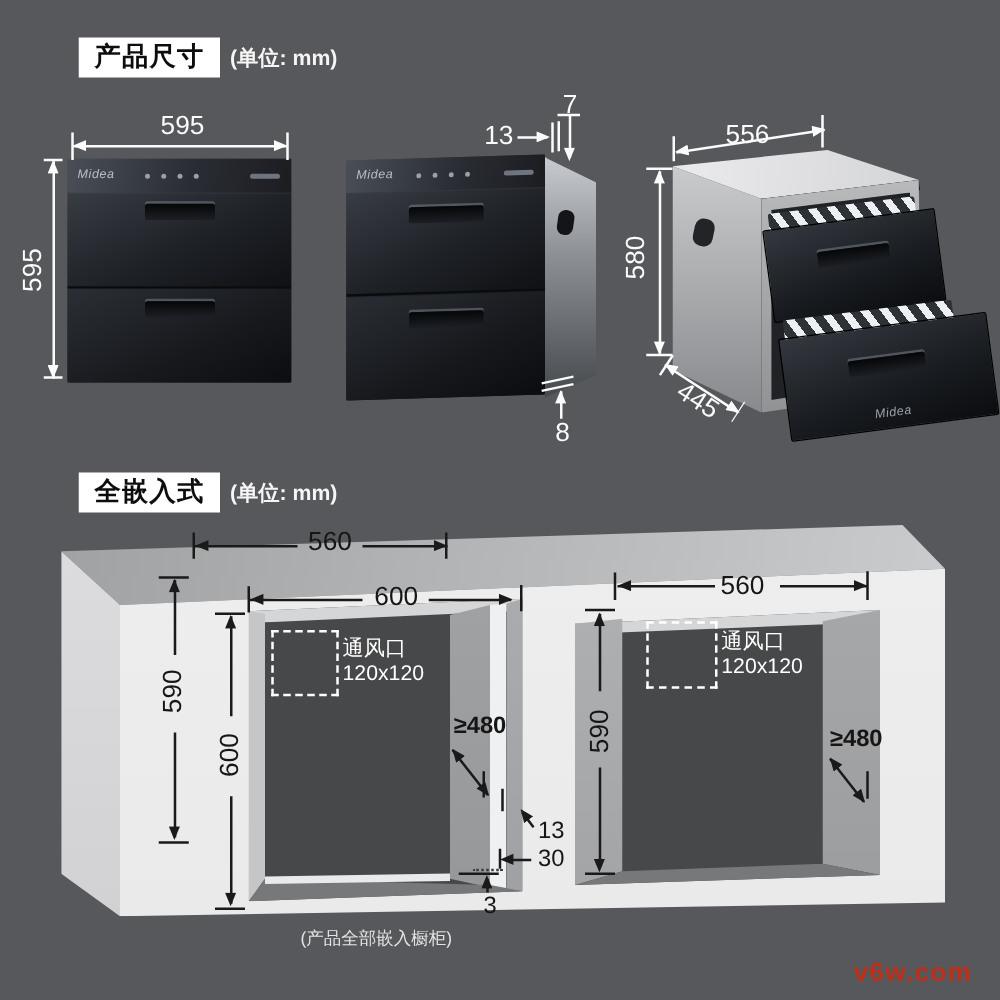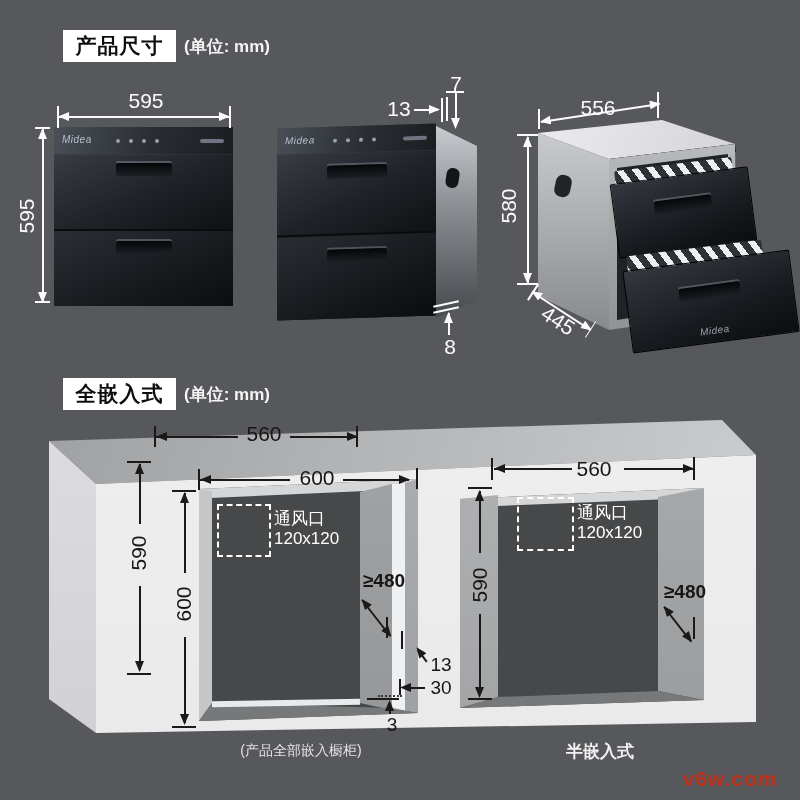--- a/index.html
+++ b/index.html
@@ -266,16 +266,15 @@
 <div class="diag lk" style="left:664px;top:606px;width:44px;transform:rotate(52deg)">
   <i class="ar ak dL" style="left:-1px;top:-4px"></i>
   <i class="ar ak dR" style="right:-1px;top:-4px"></i>
 </div>
 <i class="ln lk" style="left:693px;top:617px;width:1.5px;height:22px"></i>
 
 <div class="cap" style="left:216px;top:740px;width:170px">
   <span>(产品全部嵌入橱柜)</span>
 </div>
 <div class="cap" style="left:515px;top:740px;width:170px">
-  <b>半嵌入式</b>
 </div>
 
 <div id="watermark" style="left:683px;top:767px">v6w.com</div>
 
 </body></html>

